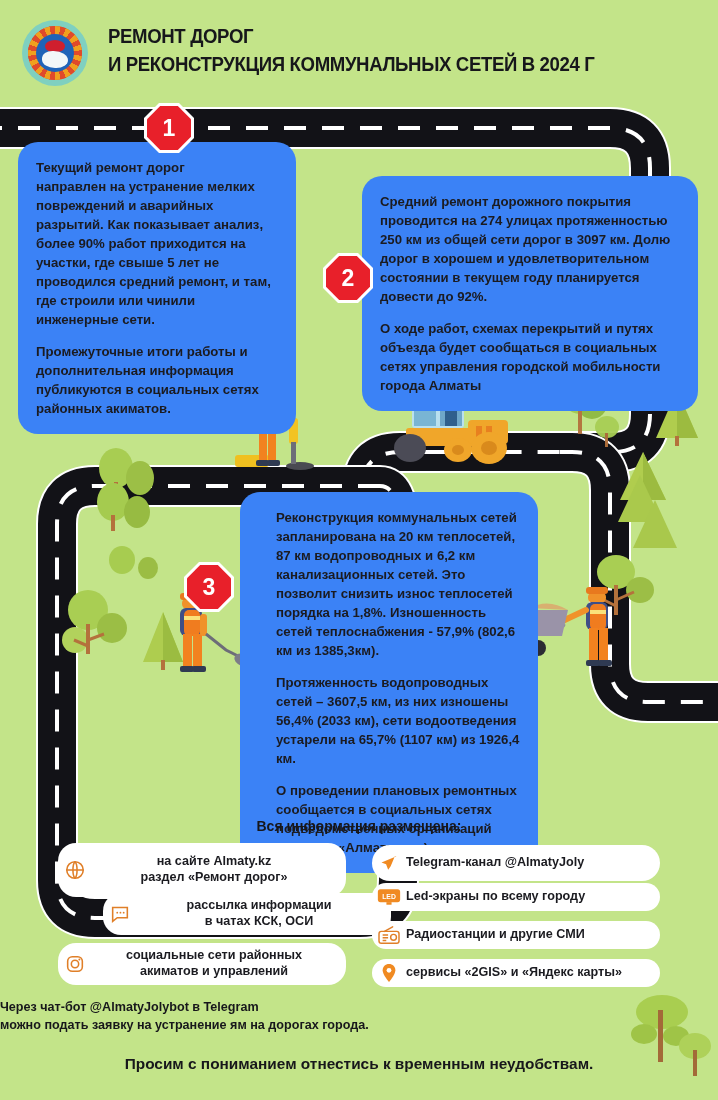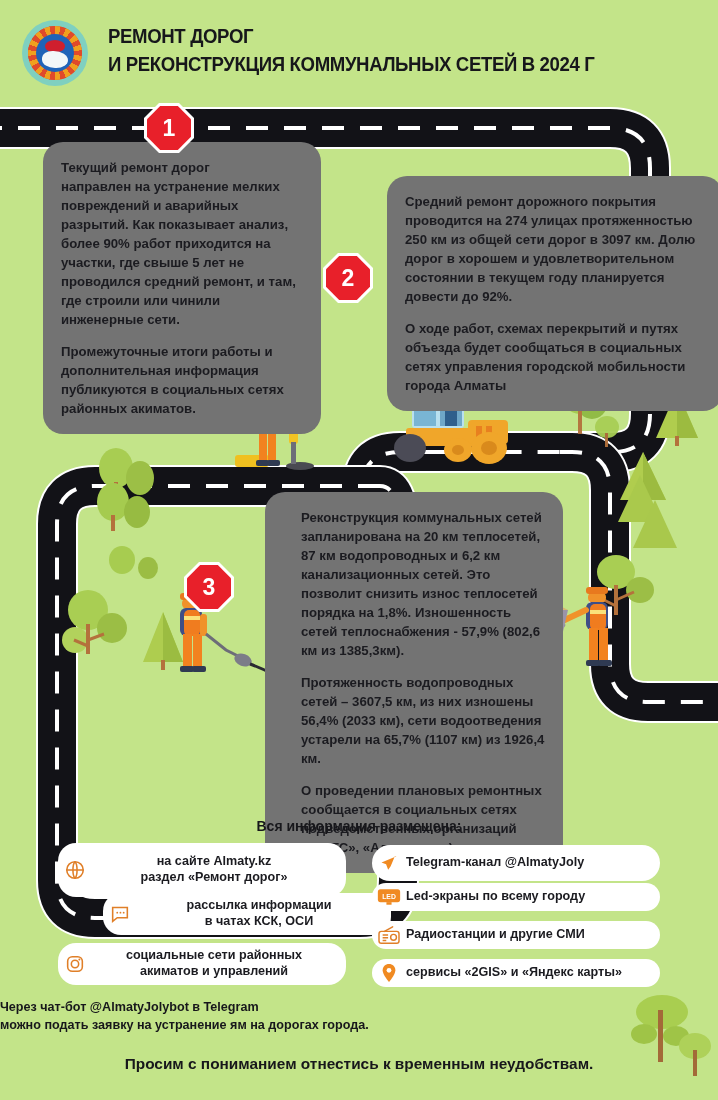--- a/index.html
+++ b/index.html
@@ -27,21 +27,21 @@
   .emblem .core::after { content:""; position:absolute; left:6px; top:17px; width:26px; height:17px;
             background:#f2f6f8; border-radius: 40% 55% 45% 50%; }
   .title { position:absolute; left:108px; top:22px; width: 600px; }
   .title .line { font-weight: 700; font-size: 20px; letter-spacing: -0.4px; line-height: 1.42;
                  text-transform: uppercase; font-stretch: condensed; transform: scaleX(0.93); transform-origin: left center;}
 
   
   .road-layer { position:absolute; inset:0; }
 
   
-  .card { position:absolute; background:#737373; border-radius: 20px; padding: 16px 18px; margin-left: 25px; }
+  .card { position:absolute; background:#3b82f6; border-radius: 20px; padding: 16px 18px; }
   .card p { font-size: 13.2px; line-height: 1.44; font-weight: 600; color:#1b1b20; }
   .card p + p { margin-top: 13px; }
   .card b { font-weight: 700; }
   .card .hd { font-weight: 700; }
 
   
   .badge { position:absolute; width: 44px; height: 44px; display:flex; align-items:center; justify-content:center;
            background:#e8202a; color:#fff; font-weight:700; font-size:23px;
            clip-path: polygon(30% 0,70% 0,100% 30%,100% 70%,70% 100%,30% 100%,0 70%,0 30%);
            z-index: 40; }

